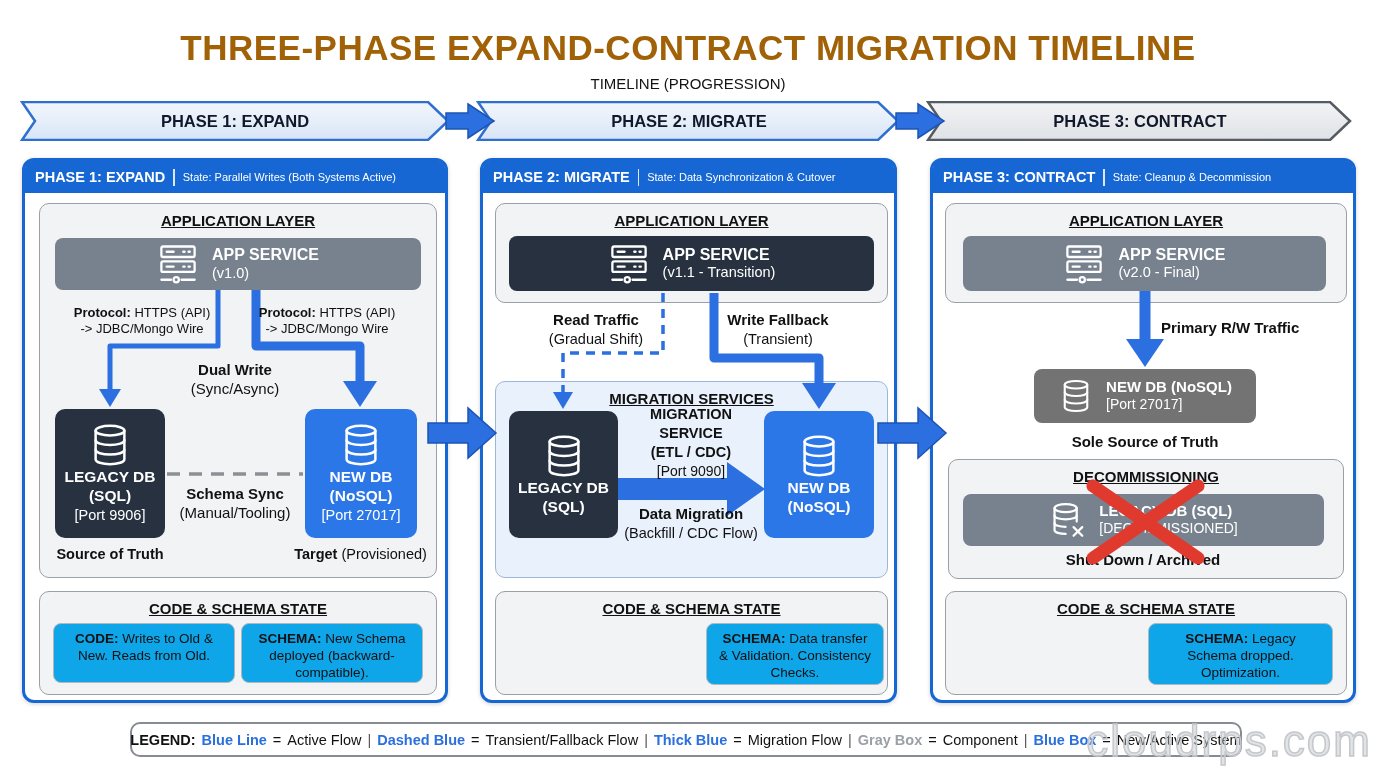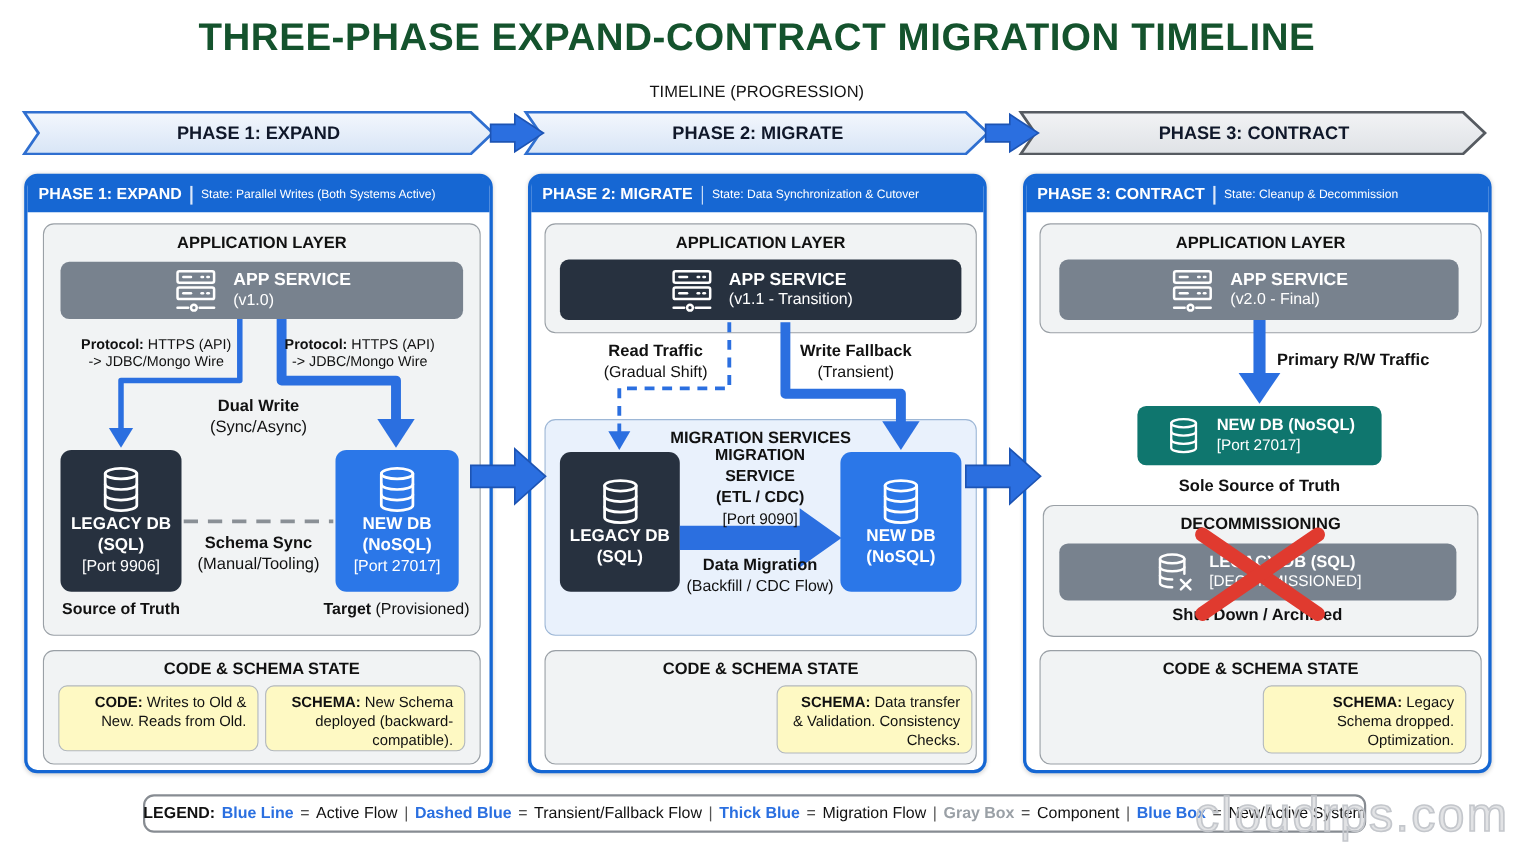--- a/index.html
+++ b/index.html
@@ -1,60 +1,60 @@
 <!DOCTYPE html>
 <html><head>
 <meta charset="utf-8">
 <style>
   * { margin:0; padding:0; box-sizing:border-box; }
   html,body { width:1376px; height:768px; }
   body { font-family:"Liberation Sans", sans-serif; background:#ffffff; position:relative; overflow:hidden; color:#111; }
   .abs { position:absolute; }
 
-  .title { top:14px; left:0; width:1376px; text-align:center; font-size:35px; font-weight:700; color:#14532d; letter-spacing:.5px; white-space:nowrap; }
+  .title { top:28px; left:0; width:1376px; text-align:center; font-size:35px; font-weight:700; color:#a16207; letter-spacing:.5px; white-space:nowrap; }
   .subtitle { top:75px; left:0; width:1376px; text-align:center; font-size:15px; font-weight:400; color:#131313; }
 
   .banner-label { top:109px; height:24px; display:flex; align-items:center; justify-content:center; font-size:16.5px; font-weight:700; color:#10182a; z-index:3; }
 
   .panel { top:158px; height:545px; border:3px solid #1667d3; border-radius:12px; background:#ffffff; box-shadow:0 1px 4px rgba(0,0,0,.18); }
   .panel-header { height:32px; background:#1667d3; border-radius:7px 7px 0 0; display:flex; align-items:center; padding:0 6px 0 10px; color:#fff; white-space:nowrap; overflow:hidden; }
   .ph-phase { font-weight:700; font-size:14.5px; }
   .ph-div { width:1.5px; height:17px; background:rgba(255,255,255,.85); margin:0 8px; flex:0 0 auto; }
   .ph-state { font-weight:400; font-size:11px; }
   .panel-body { position:relative; height:507px; }
 
   .section { position:absolute; background:#f1f3f4; border:1.5px solid #9aa0a6; border-radius:10px; z-index:1; }
   .section.bluetint { background:#e9f1fc; border-color:#9db7d6; }
-  .section-title { text-align:center; font-size:15px; font-weight:700; color:#111; padding-top:8px; }
+  .section-title { text-align:center; font-size:15px; font-weight:700; color:#111; padding-top:8px;text-decoration:underline; }
 
   .appsvc { position:absolute; border-radius:8px; display:flex; align-items:center; justify-content:center; gap:13px; color:#fff; z-index:3; }
   .appsvc.gray { background:#78828e; }
   .appsvc.dark { background:#27313f; }
   .appsvc .nm { font-size:16px; font-weight:700; line-height:1.15; }
   .appsvc .vr { font-size:14.5px; font-weight:400; line-height:1.2; }
 
   .dbbox { position:absolute; border-radius:10px; display:flex; flex-direction:column; align-items:center; justify-content:center; color:#fff; text-align:center; line-height:1.2; z-index:3; }
   .dbbox.dark { background:#27313f; }
   .dbbox.blue { background:#2b77e8; }
   .dbbox .b { font-size:15.5px; font-weight:700; }
   .dbbox .r { font-size:14.5px; font-weight:400; margin-top:2px; }
 
   .hdb { position:absolute; border-radius:8px; display:flex; align-items:center; justify-content:center; gap:12px; color:#fff; z-index:3; }
-  .hdb.blue { background:#0f766e; }
+  .hdb.blue { background:#737373; }
   .hdb.gray { background:#78828e; }
   .hdb .b { font-size:15px; font-weight:700; line-height:1.2; }
   .hdb .r { font-size:14px; font-weight:400; line-height:1.25; }
 
   .lbl { position:absolute; text-align:center; line-height:1.25; z-index:5; color:#111; }
   .lbl .b { font-weight:700; }
   .lbl-13 { font-size:13px; }
   .lbl-15 { font-size:15px; }
   .lbl-b15 { font-size:15px; font-weight:700; }
 
-  .csbox { position:absolute; background:#fef9c3; border:1.5px solid #b2b8be; border-radius:8px; padding:7px 10px; font-size:13.5px; line-height:1.25; color:#111; z-index:2; text-align:right; }
+  .csbox { position:absolute; background:#0ea5e9; border:1.5px solid #b2b8be; border-radius:8px; padding:7px 10px; font-size:13.5px; line-height:1.25; color:#111; z-index:2; text-align:center; }
 
   .wire { position:absolute; left:0; top:0; z-index:4; pointer-events:none; }
 
   .legend { left:130px; top:722px; width:1112px; height:35px; background:#fff; border:2px solid #878c92; border-radius:10px; display:flex; align-items:center; justify-content:center; font-size:14.5px; white-space:nowrap; z-index:10; }
   .legend span { margin:0 3px; }
   .lg-label { font-weight:700; color:#111; }
   .lg-blue { font-weight:700; color:#2a6fe0; }
   .lg-gray { font-weight:700; color:#9aa0a6; }
   .lg-pipe { color:#555; }
 

